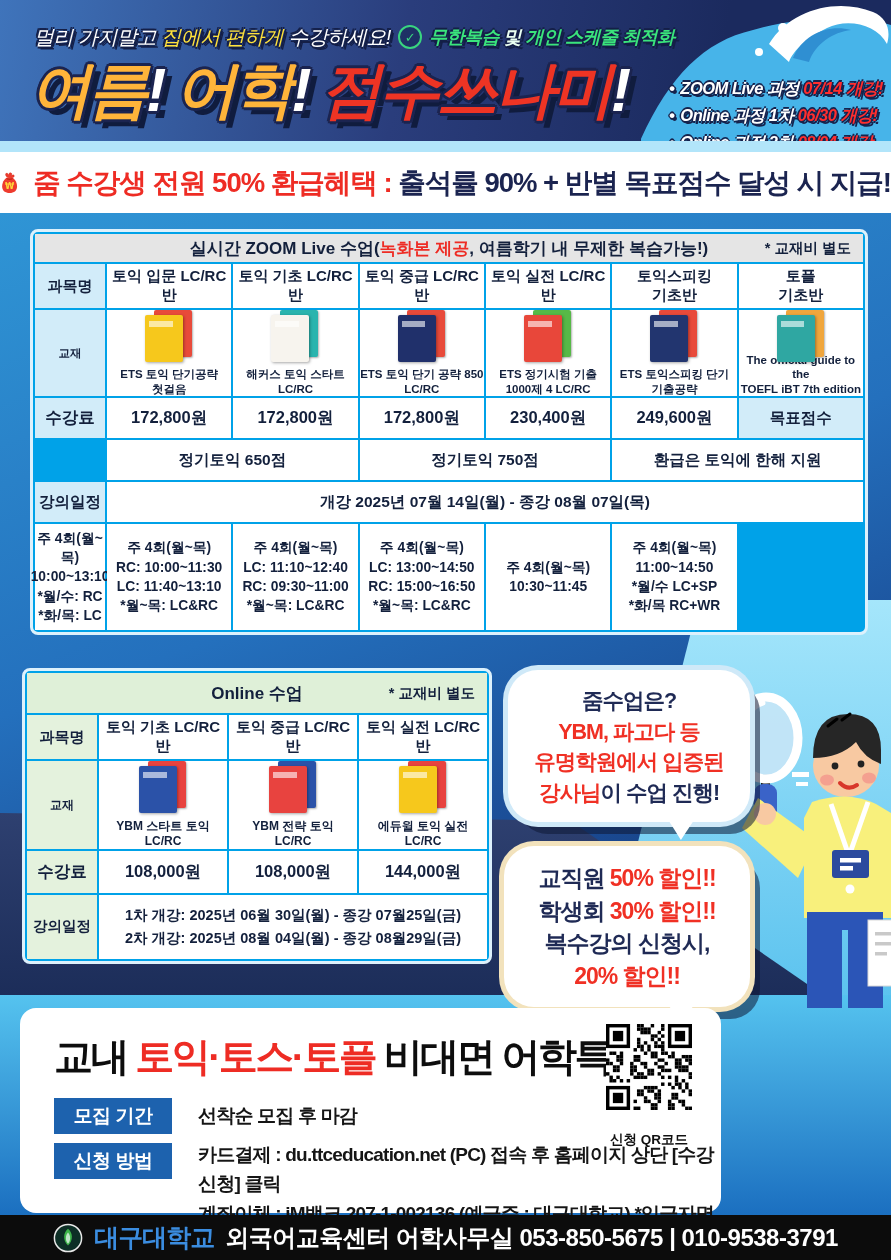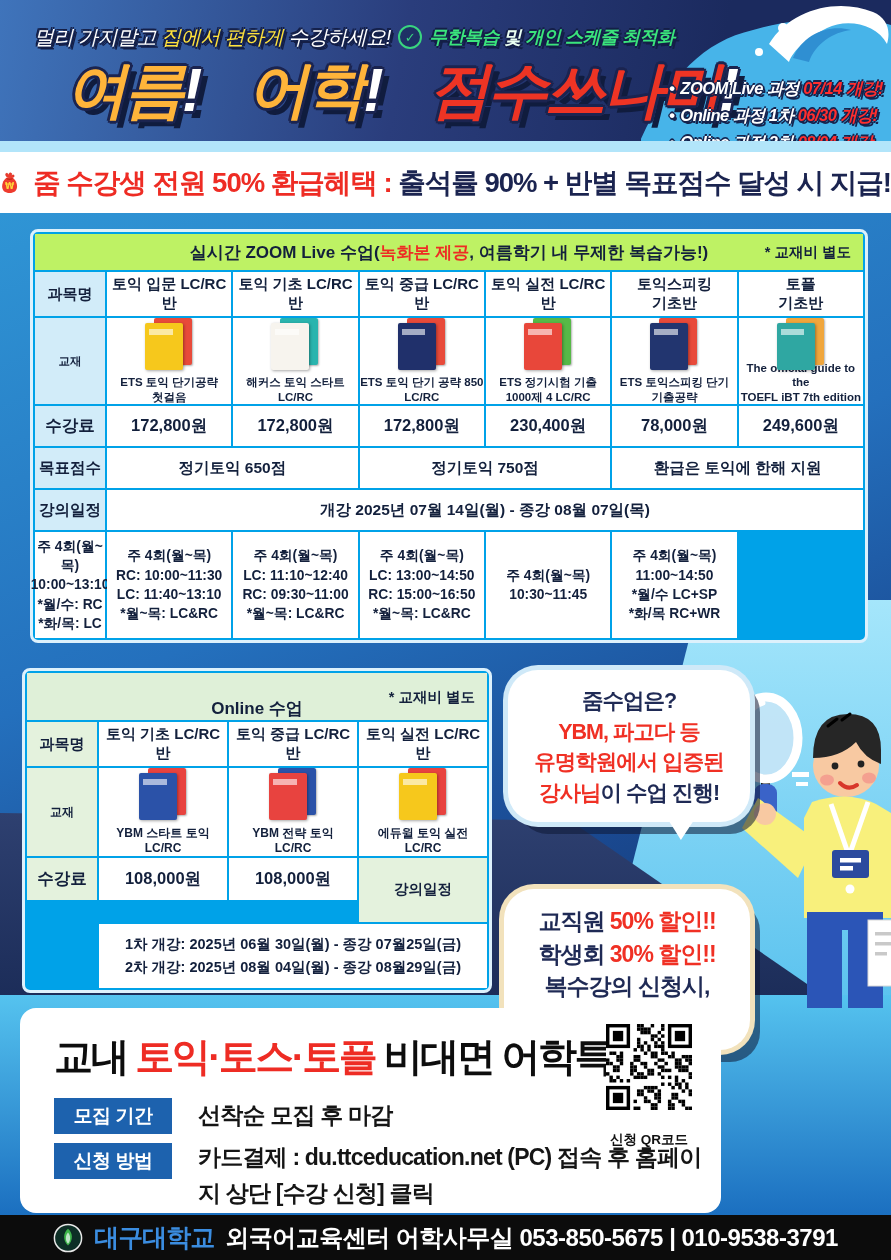--- a/index.html
+++ b/index.html
@@ -17,21 +17,21 @@
            color:#3ae47c;display:flex;align-items:center;gap:7px;letter-spacing:-0.5px;
            text-shadow:2px 0 #141f47,-2px 0 #141f47,0 2px #141f47,0 -2px #141f47,3px 3px 0 #141f47;}
   .chk{display:inline-flex;width:20px;height:20px;border:2.5px solid #39d57f;border-radius:50%;
        align-items:center;justify-content:center;font-size:13px;font-style:normal;color:#39d57f;
        text-shadow:none;background:rgba(10,25,60,.35);}
   .feature .wt{color:#eafff2;}
   .big-title{position:absolute;left:30px;top:50px;font-size:61px;font-weight:900;font-style:italic;
              letter-spacing:-3px;white-space:nowrap;z-index:3;}
   .big-title span{text-shadow:3px 0 #1b2450,-3px 0 #1b2450,0 3px #1b2450,0 -3px #1b2450,
                   2px 2px #1b2450,-2px 2px #1b2450,2px -2px #1b2450,-2px -2px #1b2450,7px 7px 0 #101c3e;}
-  .big-title .word{margin-right:12px;margin-left:36px;}
+  .big-title .word{margin-right:12px;}
   .t-or{color:#ffb43a;} .t-red{color:#ee3424;} .t-wh{color:#ffffff;}
   .bullets{position:absolute;right:8px;top:78px;z-index:3;font-size:16.5px;font-weight:900;
            font-style:italic;color:#fff;letter-spacing:-0.5px;}
   .bullets .bl{margin-bottom:5px;white-space:nowrap;
                text-shadow:1.6px 0 #16234d,-1.6px 0 #16234d,0 1.6px #16234d,0 -1.6px #16234d,2.5px 2.5px 0 #16234d;}
   .bullets .dot{color:#fff;margin-right:6px;}
   .bullets .rd{color:#ff2e2e;}
   
   .strip{position:absolute;left:0;top:141px;width:891px;height:11px;background:#b2e5fa;}
   .banner{position:absolute;left:0;top:152px;width:891px;height:61px;background:#ffffff;
@@ -54,58 +54,58 @@
   .ztable{position:absolute;left:30px;top:229px;width:832px;border:3px solid #ddf1fc;border-radius:8px;
           background:#00a2e8;z-index:4;}
   .zgrid{display:grid;grid-template-columns:70px repeat(6,1fr);gap:2px;padding:2px;}
   .otable{position:absolute;left:22px;top:668px;width:464px;border:3px solid #ddf1fc;border-radius:8px;
           background:#00a2e8;z-index:4;}
   .ogrid{display:grid;grid-template-columns:70px repeat(3,1fr);gap:2px;padding:2px;}
   .c{background:#fff;display:flex;flex-direction:column;align-items:center;justify-content:center;
      text-align:center;color:#13203c;font-weight:bold;}
   .lab{background:#d2ecf9;font-size:15px;}
   .olab{background:#e4f2dd;font-size:15px;}
-  .ttl{grid-column:1/-1;background:#bef264;height:36px;position:relative;flex-direction:row;font-size:17px;}
-  .ottl{grid-column:1/-1;background:#dff0d8;height:47px;position:relative;flex-direction:row;font-size:17px;align-items:flex-end;}
+  .ttl{grid-column:1/-1;background:#e5e5e5;height:28px;position:relative;flex-direction:row;font-size:17px;}
+  .ottl{grid-column:1/-1;background:#dff0d8;height:40px;position:relative;flex-direction:row;font-size:17px;}
   .ttl .rd{color:#ee2c24;}
   .note{position:absolute;right:12px;top:50%;transform:translateY(-50%);font-size:14.5px;font-weight:bold;}
   .cs{height:44px;font-size:15px;} .cb{height:86px;font-size:11.5px;line-height:1.25;}
   .cf{height:40px;font-size:16.5px;} .ct{height:40px;font-size:15.5px;}
   .csch{height:40px;font-size:15.5px;} .ctm{height:106px;font-size:13.8px;line-height:1.4;}
   .ocb{height:88px;font-size:12px;line-height:1.25;} .ocf{height:42px;font-size:16.5px;}
   .ocsch{height:64px;font-size:14.5px;line-height:1.6;}
   .pre{white-space:pre-line;}
   .book{position:relative;width:48px;height:54px;margin:0 auto 5px;}
   .book .bk{position:absolute;left:9px;top:0;width:38px;height:47px;border-radius:2px;box-shadow:1px 1px 2px rgba(0,0,0,.3);}
   .book .fr{position:absolute;left:0;top:5px;width:38px;height:47px;border-radius:2px;box-shadow:1px 1px 3px rgba(0,0,0,.35);}
   .book .ln{position:absolute;left:4px;top:6px;width:62%;height:6px;background:rgba(255,255,255,.6);}
   
   .bubble{position:absolute;background:#ffffff;border-radius:30px;z-index:5;text-align:center;
           padding:16px 8px 14px;font-weight:900;letter-spacing:-1px;}
   .bubble:after{content:"";position:absolute;bottom:-18px;right:52px;width:38px;height:26px;background:#fff;
                 clip-path:polygon(12% 0,100% 0,55% 100%);}
   .b1{left:508px;top:670px;width:226px;font-size:21.5px;line-height:1.42;
       box-shadow:0 0 0 5px #cfe9f8,10px 12px 0 rgba(14,24,52,.55);}
-  .b2{left:504px;top:889px;width:230px;font-size:23px;line-height:1.42;
+  .b2{left:504px;top:846px;width:230px;font-size:23px;line-height:1.42;
       box-shadow:0 0 0 5px #f2e2bc,10px 12px 0 rgba(14,24,52,.55);}
   .bubble .nv{color:#1f2a55;} .bubble .rd{color:#f03024;}
   .char{position:absolute;left:728px;top:688px;width:163px;height:320px;z-index:4;}
   
   .card{position:absolute;left:20px;top:1008px;width:701px;height:205px;background:#fff;border-radius:16px;z-index:6;}
   .card-title{position:absolute;left:34px;top:22px;font-size:39px;font-weight:900;letter-spacing:-2.5px;color:#0d0d0d;}
   .card-title .rd{color:#ee2c24;}
   .qr-wrap{position:absolute;right:26px;top:16px;width:92px;text-align:center;}
   .qr-wrap svg{width:86px;height:86px;display:block;margin:0 auto;}
   .qr-label{font-size:13.5px;font-weight:bold;color:#111;margin-top:21px;}
   .info-row{position:absolute;left:34px;display:flex;gap:26px;align-items:flex-start;}
   .r1{top:90px;align-items:center;}
   .r2{top:132px;}
   .badge{flex:0 0 auto;width:118px;text-align:center;background:#1d62ae;color:#fff;font-size:19px;
          font-weight:bold;padding:5px 0;letter-spacing:-0.5px;}
-  .info-text{font-size:23px;font-weight:bold;color:#151515;letter-spacing:-0.8px;line-height:1.55;}
+  .info-text{font-size:19px;font-weight:bold;color:#151515;letter-spacing:-0.8px;line-height:1.55;}
   .r2 .badge{margin-top:3px;}
   
   .footer{position:absolute;left:0;top:1215px;width:891px;height:45px;background:#0c0c0c;z-index:7;
           display:flex;align-items:center;justify-content:center;gap:11px;}
   .f-univ{color:#3b8de0;font-size:25px;font-weight:900;letter-spacing:-1px;}
   .f-info{color:#fff;font-size:24px;font-weight:bold;letter-spacing:-0.5px;}
   .logo{width:30px;height:30px;}
 </style>
 </head>
 <body>
@@ -233,21 +233,20 @@
           </span>
           <span class="pre">The official guide to the
 TOEFL iBT 7th edition</span>
         </div>
 
       <div class="c lab cf">수강료</div>
       <div class="c cf">172,800원</div>
       <div class="c cf">172,800원</div>
       <div class="c cf">172,800원</div>
       <div class="c cf">230,400원</div>
-      <div class="c cf">78,000원</div>
       <div class="c cf">249,600원</div>
 
       <div class="c lab ct">목표점수</div>
       <div class="c ct" style="grid-column:2/span 2">정기토익 650점</div>
       <div class="c ct" style="grid-column:4/span 2">정기토익 750점</div>
       <div class="c ct" style="grid-column:6/span 2">환급은 토익에 한해 지원</div>
 
       <div class="c lab csch">강의일정</div>
       <div class="c csch" style="grid-column:2/span 6">개강 2025년 07월 14일(월) - 종강 08월 07일(목)</div>
 
@@ -315,20 +314,21 @@
               <span class="ln"></span>
             </span>
           </span>
           <span class="pre">에듀윌 토익 실전
 LC/RC</span>
         </div>
 
       <div class="c olab ocf">수강료</div>
       <div class="c ocf">108,000원</div>
       <div class="c ocf">108,000원</div>
+      <div class="c ocf">144,000원</div>
 
       <div class="c olab ocsch">강의일정</div>
       <div class="c ocsch pre" style="grid-column:2/span 3">1차 개강: 2025년 06월 30일(월) - 종강 07월25일(금)
 2차 개강: 2025년 08월 04일(월) - 종강 08월29일(금)</div>
     </div>
   </div>
 
   <div class="bubble b1">
     <div class="nv">줌수업은?</div>
     <div class="rd">YBM, 파고다 등</div>

